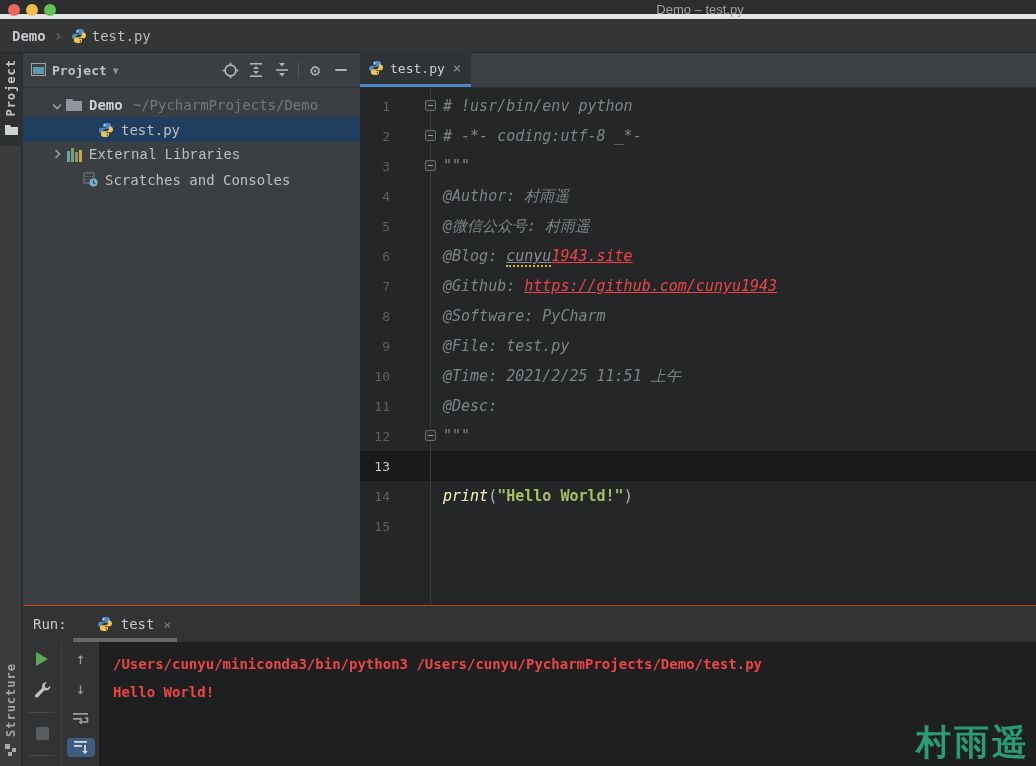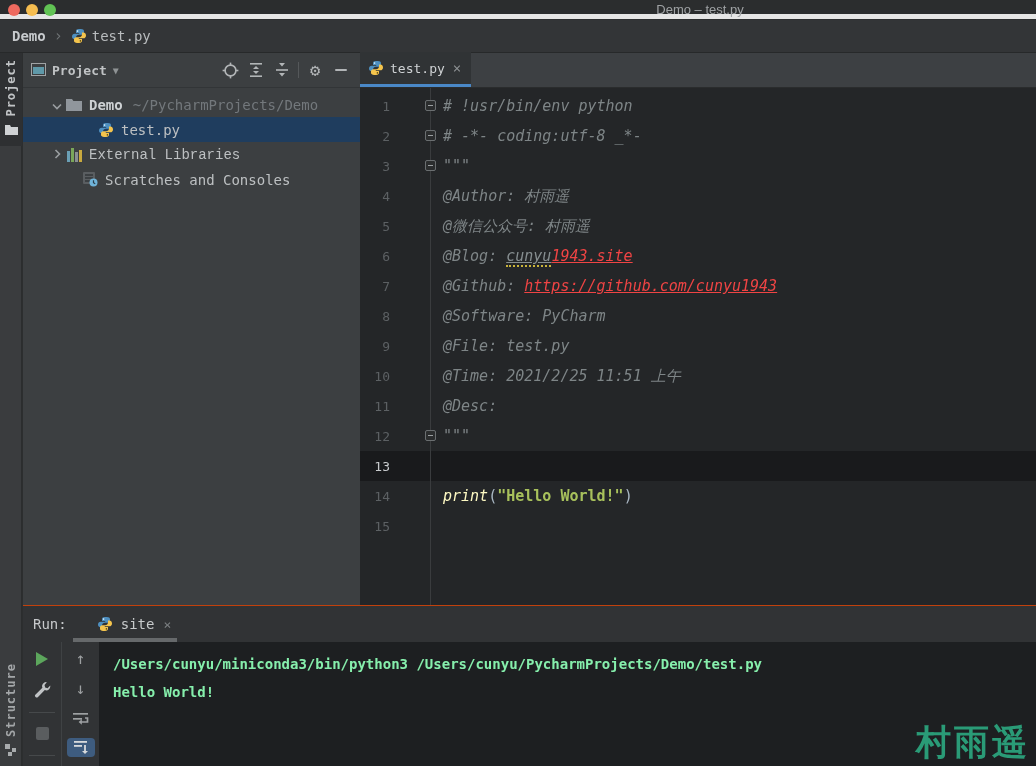--- a/index.html
+++ b/index.html
@@ -107,21 +107,21 @@
   .rt-btn { width:28px; height:26px; margin-bottom:9px; display:flex; align-items:center;
     justify-content:center; cursor:pointer; color:#9da0a2; font-size:16px; }
   .rt-div { width:26px; height:1px; background:#46494b; margin:2px 0 10px; }
   .play-tri { width:0; height:0; border-left:12px solid #5ca65c; border-top:7px solid transparent;
     border-bottom:7px solid transparent; }
   .stop-sq { width:13px; height:13px; background:#5a5d5f; border-radius:2px; }
   .rt-btn.toggled { background:#3e5c7f; border-radius:4px; height:24px; }
 
   .console { flex:1; background:#1d1f21; position:relative; padding:8px 0 0 14px;
     overflow:hidden; }
-  .con-line { font-size:14px; font-weight:bold; color:#86efac; line-height:28px; white-space:pre; }
+  .con-line { font-size:14px; font-weight:bold; color:#ef4444; line-height:28px; white-space:pre; }
   .watermark { position:absolute; right:6px; bottom:0px; font-size:35px; font-weight:bold;
     color:#2a9b77; letter-spacing:3px; font-family:"DejaVu Sans",sans-serif; }
 </style>
 </head>
 <body>
 
 <div class="window">
 
   <div class="titlebar">
     <div class="tl red"></div>
@@ -362,21 +362,21 @@
   <div class="run-panel">
     <div class="run-header">
       <span class="run-label">Run:</span>
       <div class="rtab">
         <span class="icon16"><svg width="16" height="16" viewBox="0 0 16 16">
               <path fill="#4e8fbf" d="M7.9 1C6 1 5 1.9 5 3.2V5h3.2v.7H3.7C2.1 5.7 1 6.9 1 8.6s1.1 2.8 2.7 2.8H5V9.6C5 8 6.3 6.8 7.9 6.8h2.9c1.3 0 2.2-1 2.2-2.2V3.2C13 1.9 11.8 1 9.9 1z"></path>
               <path fill="#f4c44d" d="M8.1 15c1.9 0 2.9-.9 2.9-2.2V11H7.8v-.7h4.5c1.6 0 2.7-1.2 2.7-2.9S13.9 4.6 12.3 4.6H11v1.8C11 8 9.7 9.2 8.1 9.2H5.2C3.9 9.2 3 10.2 3 11.4v1.4C3 14.1 4.2 15 6.1 15z"></path>
               <circle cx="6.6" cy="3.1" r=".8" fill="#e8f4fb"></circle>
               <circle cx="9.4" cy="12.9" r=".8" fill="#5c4a12"></circle>
             </svg></span>
-        <span class="rtab-label">site</span>
+        <span class="rtab-label">test</span>
         <span class="rtab-close">×</span>
       </div>
       <div class="rtab-underline"></div>
     </div>
     <div class="run-body">
       <div class="rt-col">
         <span class="rt-btn">
             <span class="play-tri"></span>
           </span>
         <span class="rt-btn">

